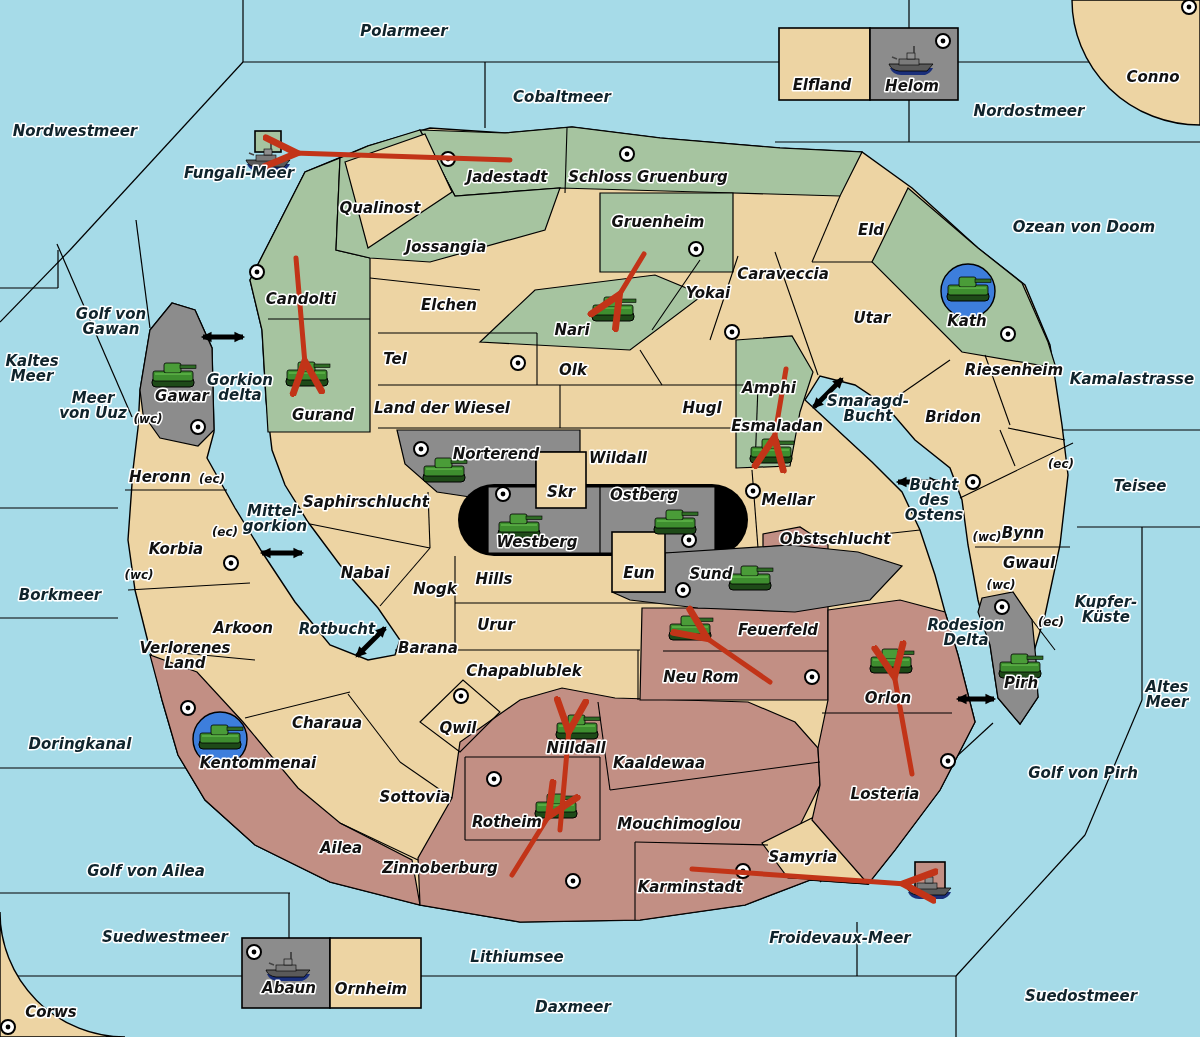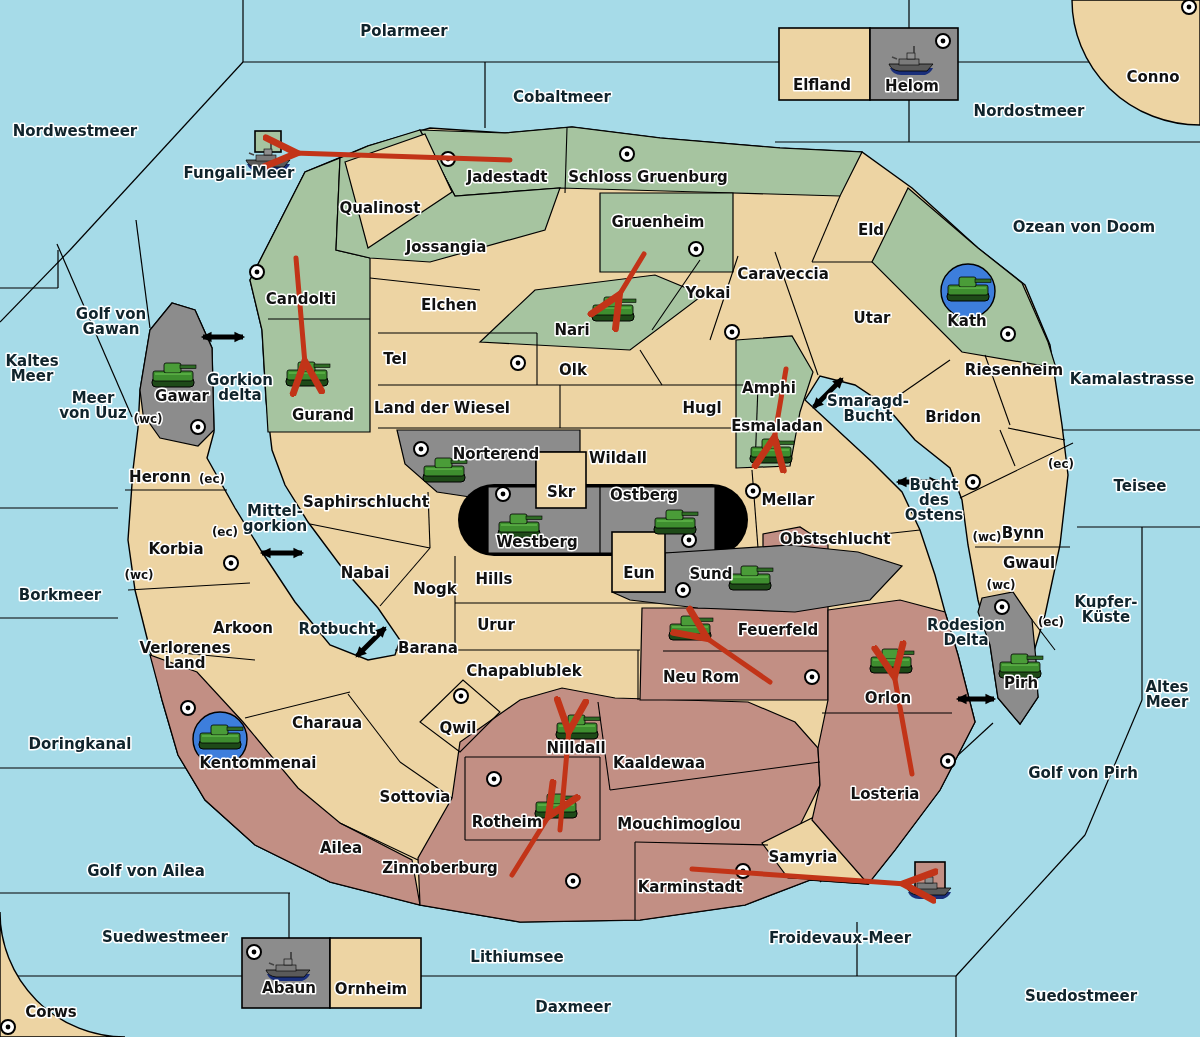--- a/index.html
+++ b/index.html
@@ -1,16 +1,16 @@
 <!DOCTYPE html>
 <html><head>
 <meta charset="utf-8">
 <style>
   html,body{margin:0;padding:0;background:#777;}
-  #stage{position:relative;width:1200px;height:1037px;overflow:hidden;background:#14b8a6;font-family:"DejaVu Sans",sans-serif;}
+  #stage{position:relative;width:1200px;height:1037px;overflow:hidden;background:#14b8a6;font-family:"DejaVu Sans",sans-serif;font-style:italic;}
   svg{position:absolute;left:0;top:0;}
   text{font-family:"DejaVu Sans",sans-serif;font-weight:bold;fill:#111;paint-order:stroke;stroke:#fff;stroke-width:3px;stroke-linejoin:round;}
   text.sea{fill:#10242c;}
   text.tag{font-size:12px;}
 </style>
 </head>
 <body>
 
 <div id="stage">
   <svg id="map" width="1200" height="1037" viewBox="0 0 1200 1037">

